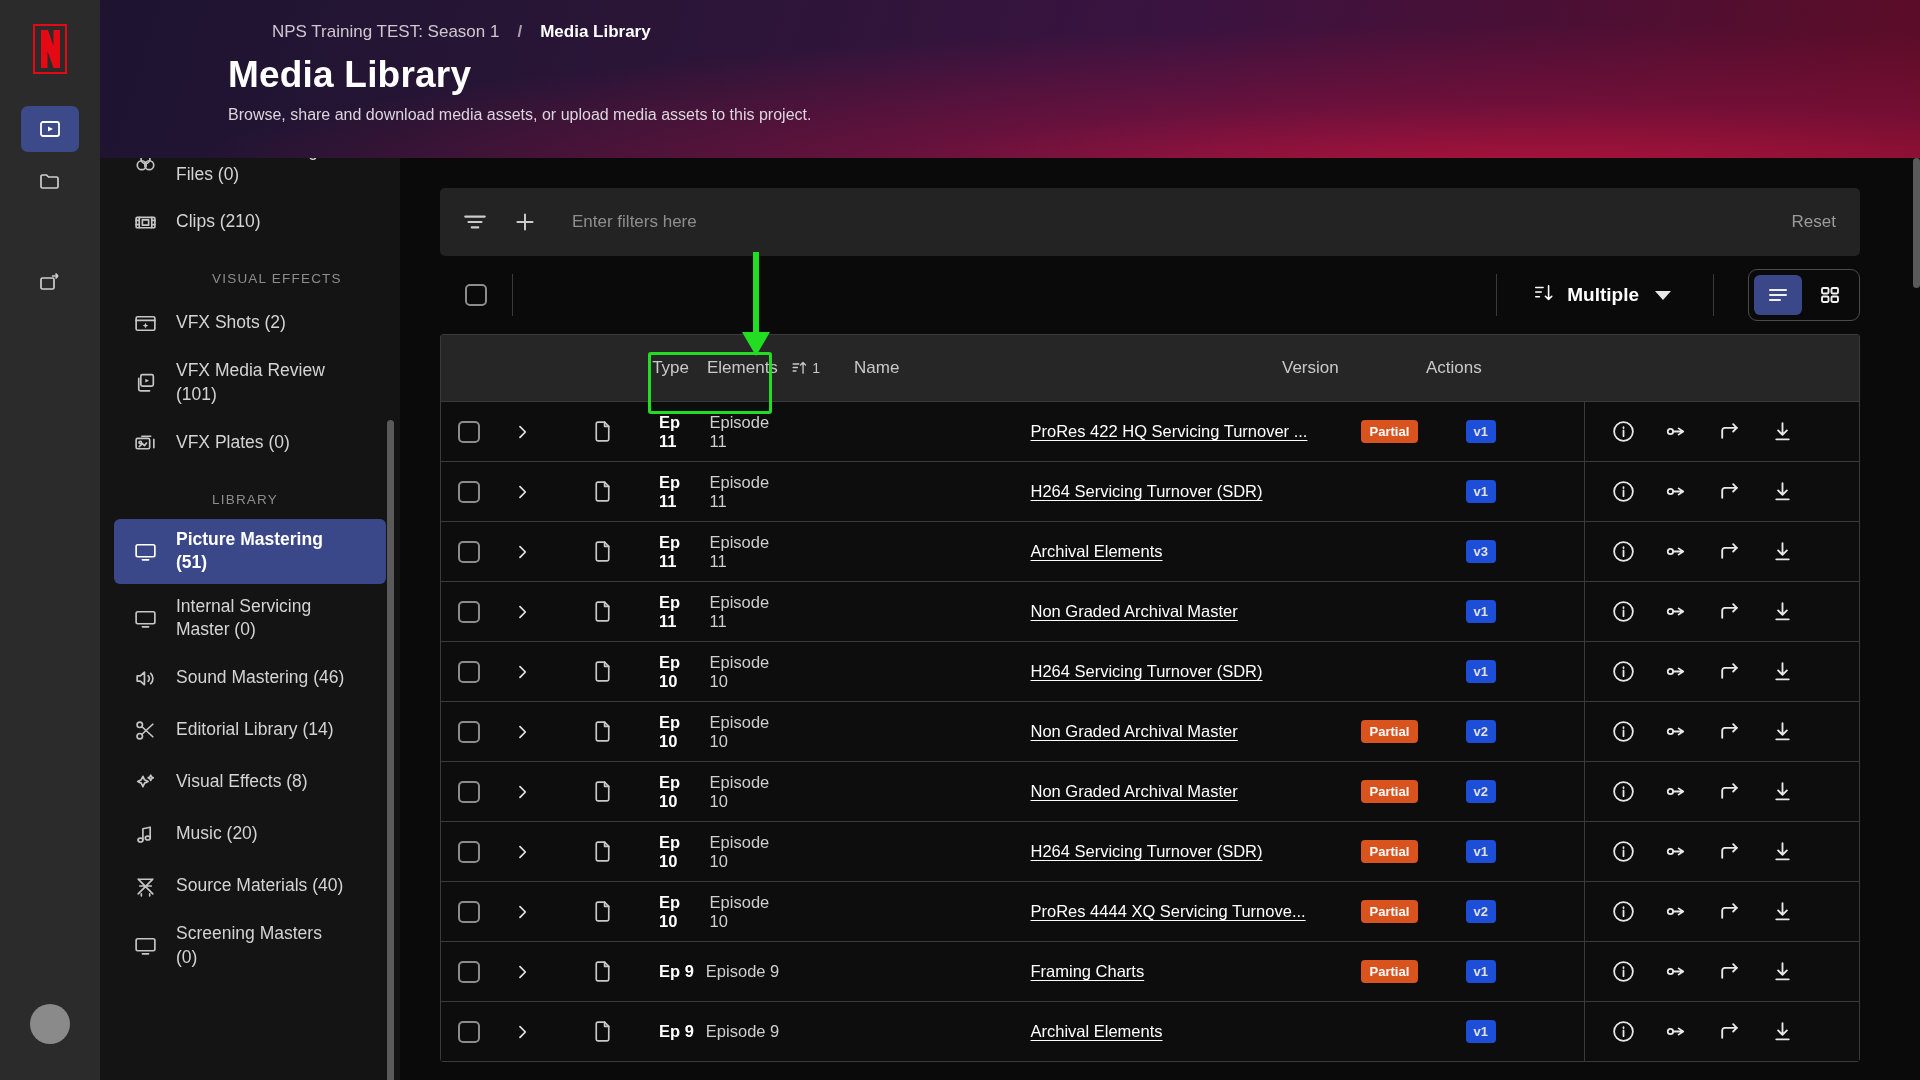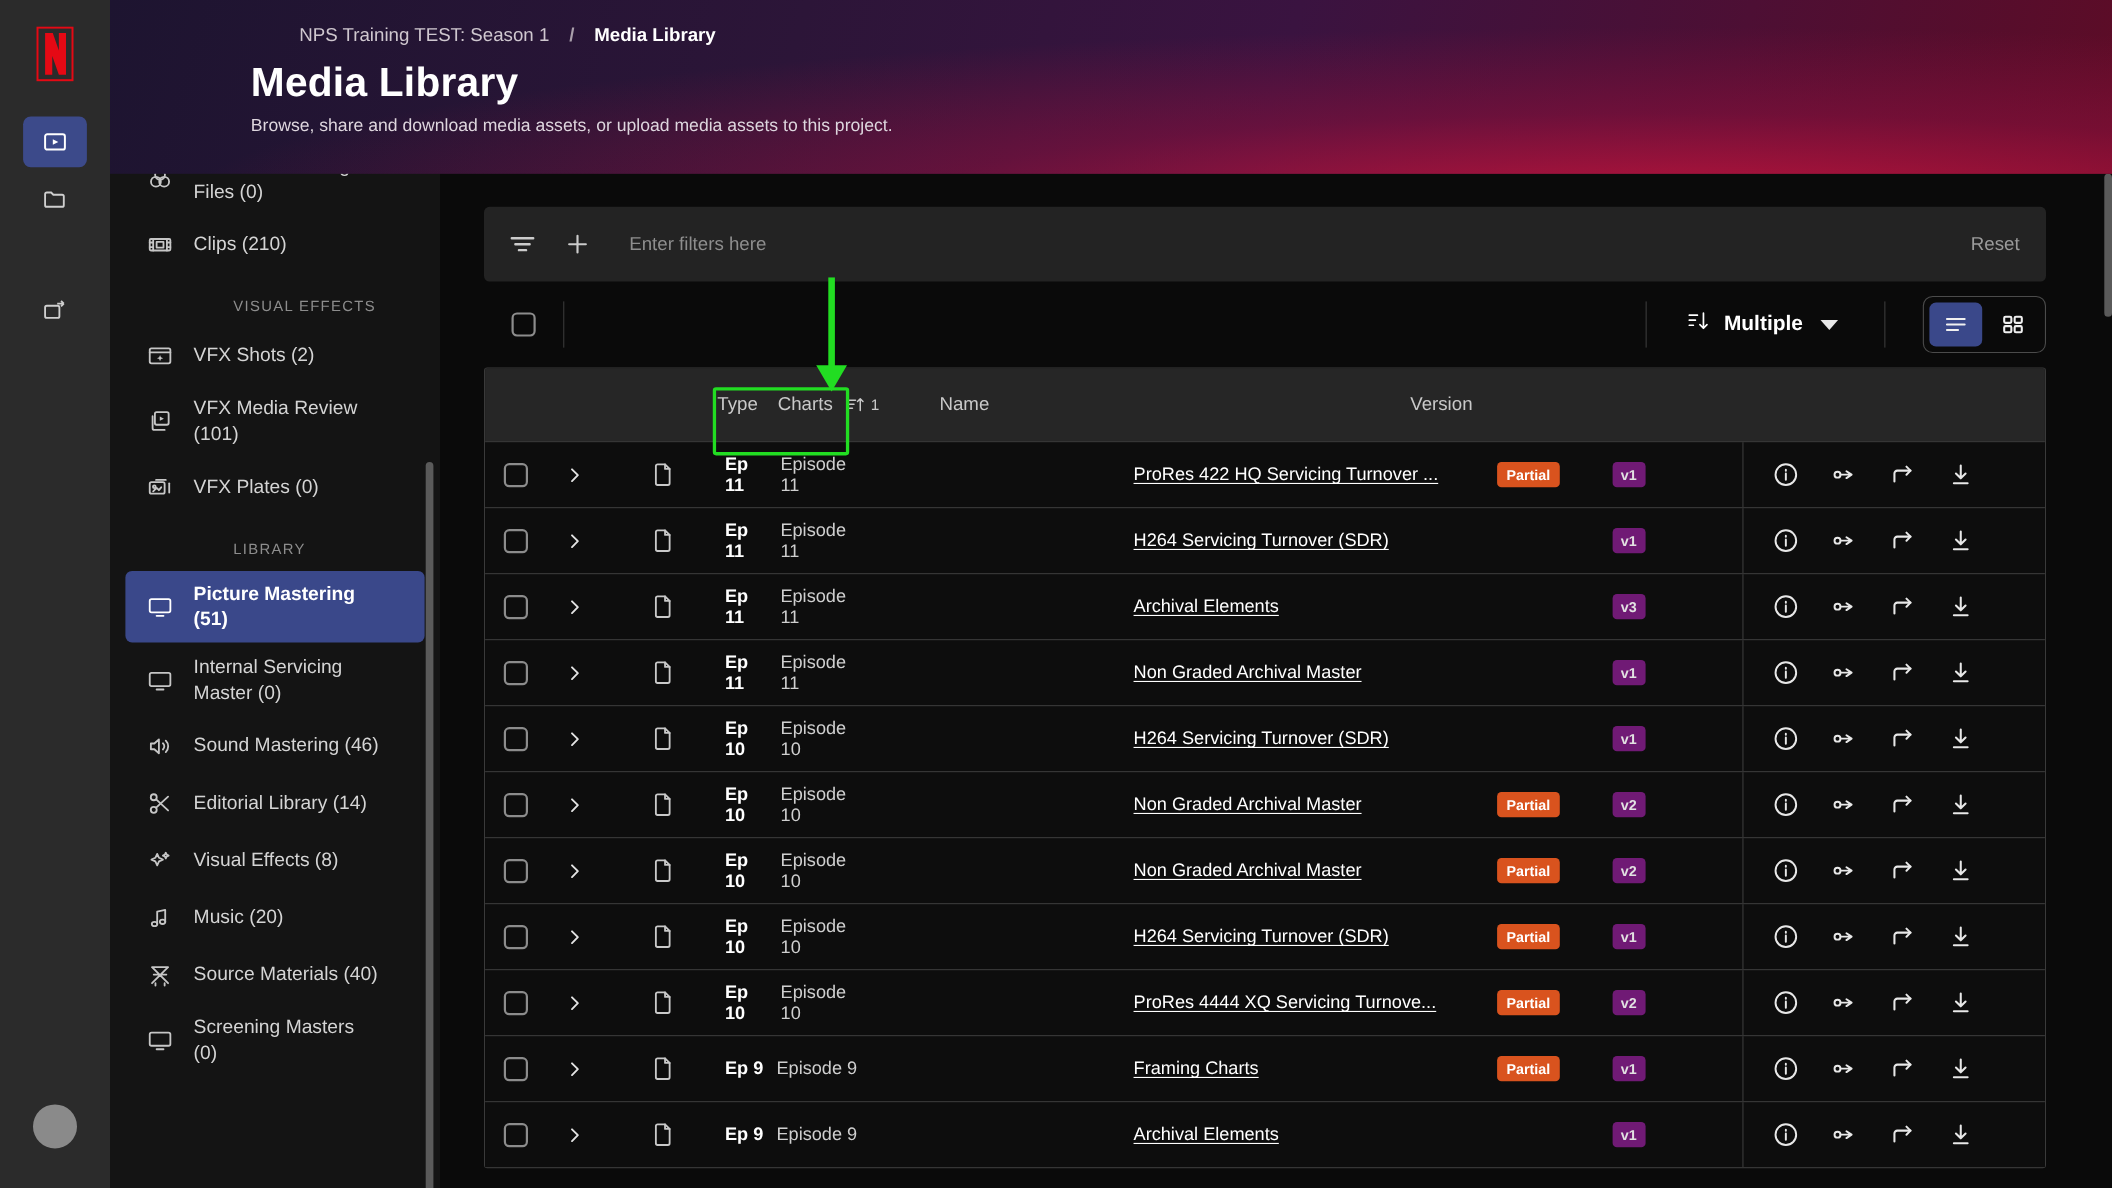--- a/index.html
+++ b/index.html
@@ -131,21 +131,21 @@
   .th-act  { flex: 1; padding-left: 26px; }
 
   .ep-num { font-weight: bold; color: #ffffff; }
   .ep-name { color: #cfcfcf; }
   .name-link { color: #ffffff; text-decoration: underline; text-underline-offset: 3px; white-space: nowrap; }
   .badge-partial {
     background: #d9531e; color: #ffffff; font-size: 13px; font-weight: bold;
     border-radius: 4px; padding: 4px 9px;
   }
   .ver-chip {
-    background: #701a75; color: #e2e2e2; font-size: 13px; font-weight: bold;
+    background: #1d4ed8; color: #e2e2e2; font-size: 13px; font-weight: bold;
     border-radius: 4px; padding: 4px 8px; min-width: 28px; text-align: center;
   }
   .act-ico { color: #e8e8e8; display: flex; align-items: center; }
 
   
   .hl-box {
     position: absolute; left: 648px; top: 352px; width: 124px; height: 62px;
     border: 3px solid #22dd22; border-radius: 3px; z-index: 60; pointer-events: none;
   }
   .ann-arrow { position: absolute; left: 736px; top: 252px; z-index: 60; }
@@ -384,30 +384,31 @@
                 <rect x="13.5" y="13.5" width="6.5" height="5.5" rx="1.2"></rect>
             </svg>
           </div>
         </div>
       </div>
 
       <div class="table">
         <div class="thead">
           <div class="th-type">Type</div>
           <div class="th-ep">
-            <span>Charts</span>
+            <span>Elements</span>
             <span style="display:inline-flex;align-items:center;gap:2px;margin-left:8px;vertical-align:-3px">
               <svg width="17" height="17" viewBox="0 0 24 24" stroke="currentColor" stroke-width="1.9" stroke-linecap="round" fill="none">
                 <path d="M3 7h8M3 12h6M3 17h4M17 20V5M17 5l-3.5 3.5M17 5l3.5 3.5"></path>
               </svg>
             </span>
             <span style="font-size:14px;color:#c9c9c9">1</span>
           </div>
           <div class="th-name">Name</div>
           <div class="th-ver">Version</div>
+          <div class="th-act">Actions</div>
         </div>
         <div id="tbody">
             <div class="trow">
               <div class="c-check">
                 <div class="cb"></div>
               </div>
               <div class="c-exp">
                 <svg width="16" height="16" viewBox="0 0 24 24" fill="none" stroke="currentColor" stroke-width="2.6" stroke-linecap="round" stroke-linejoin="round">
                   <path d="M9 4l8 8-8 8"></path>
                 </svg>

